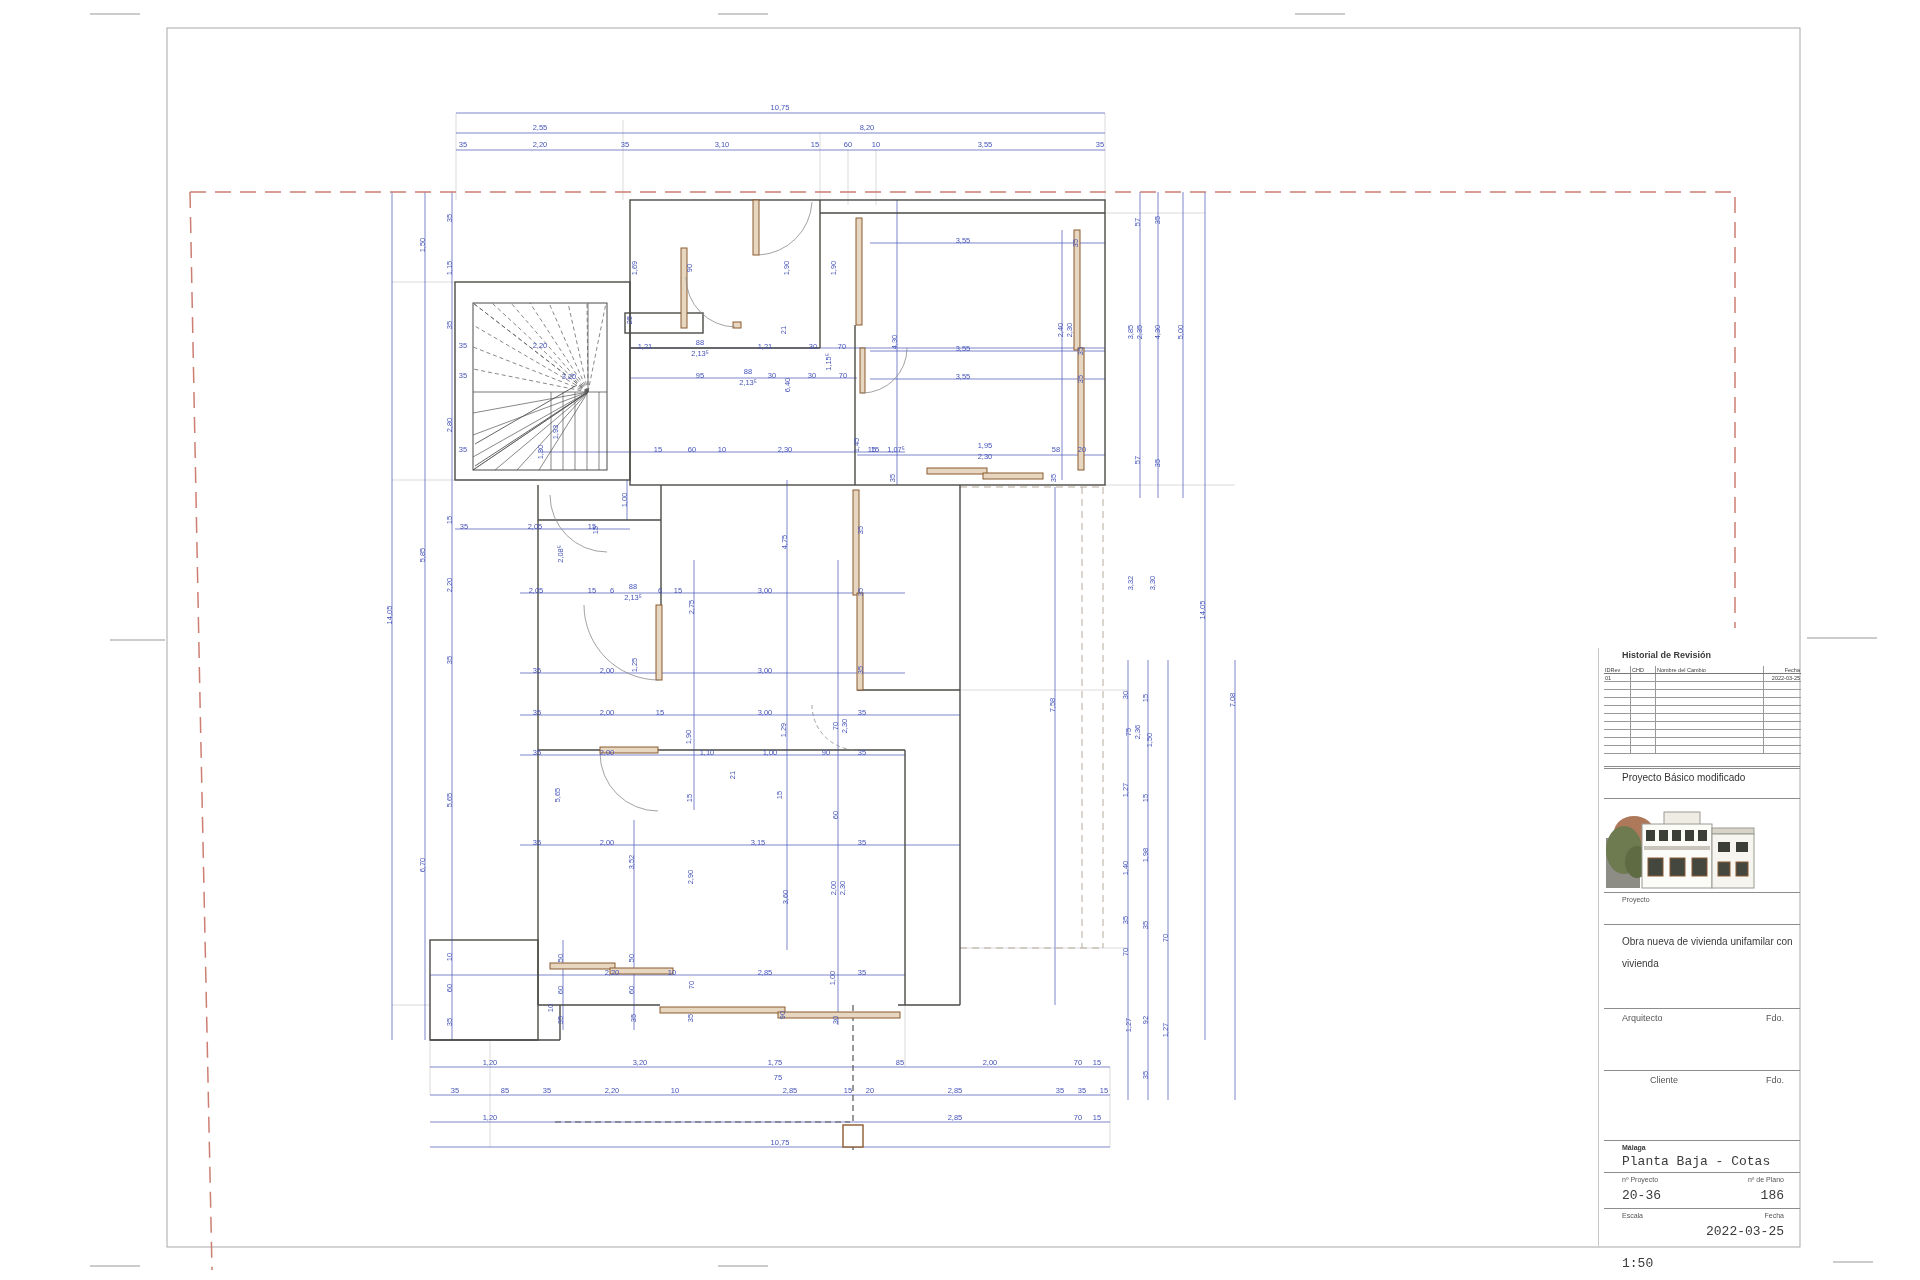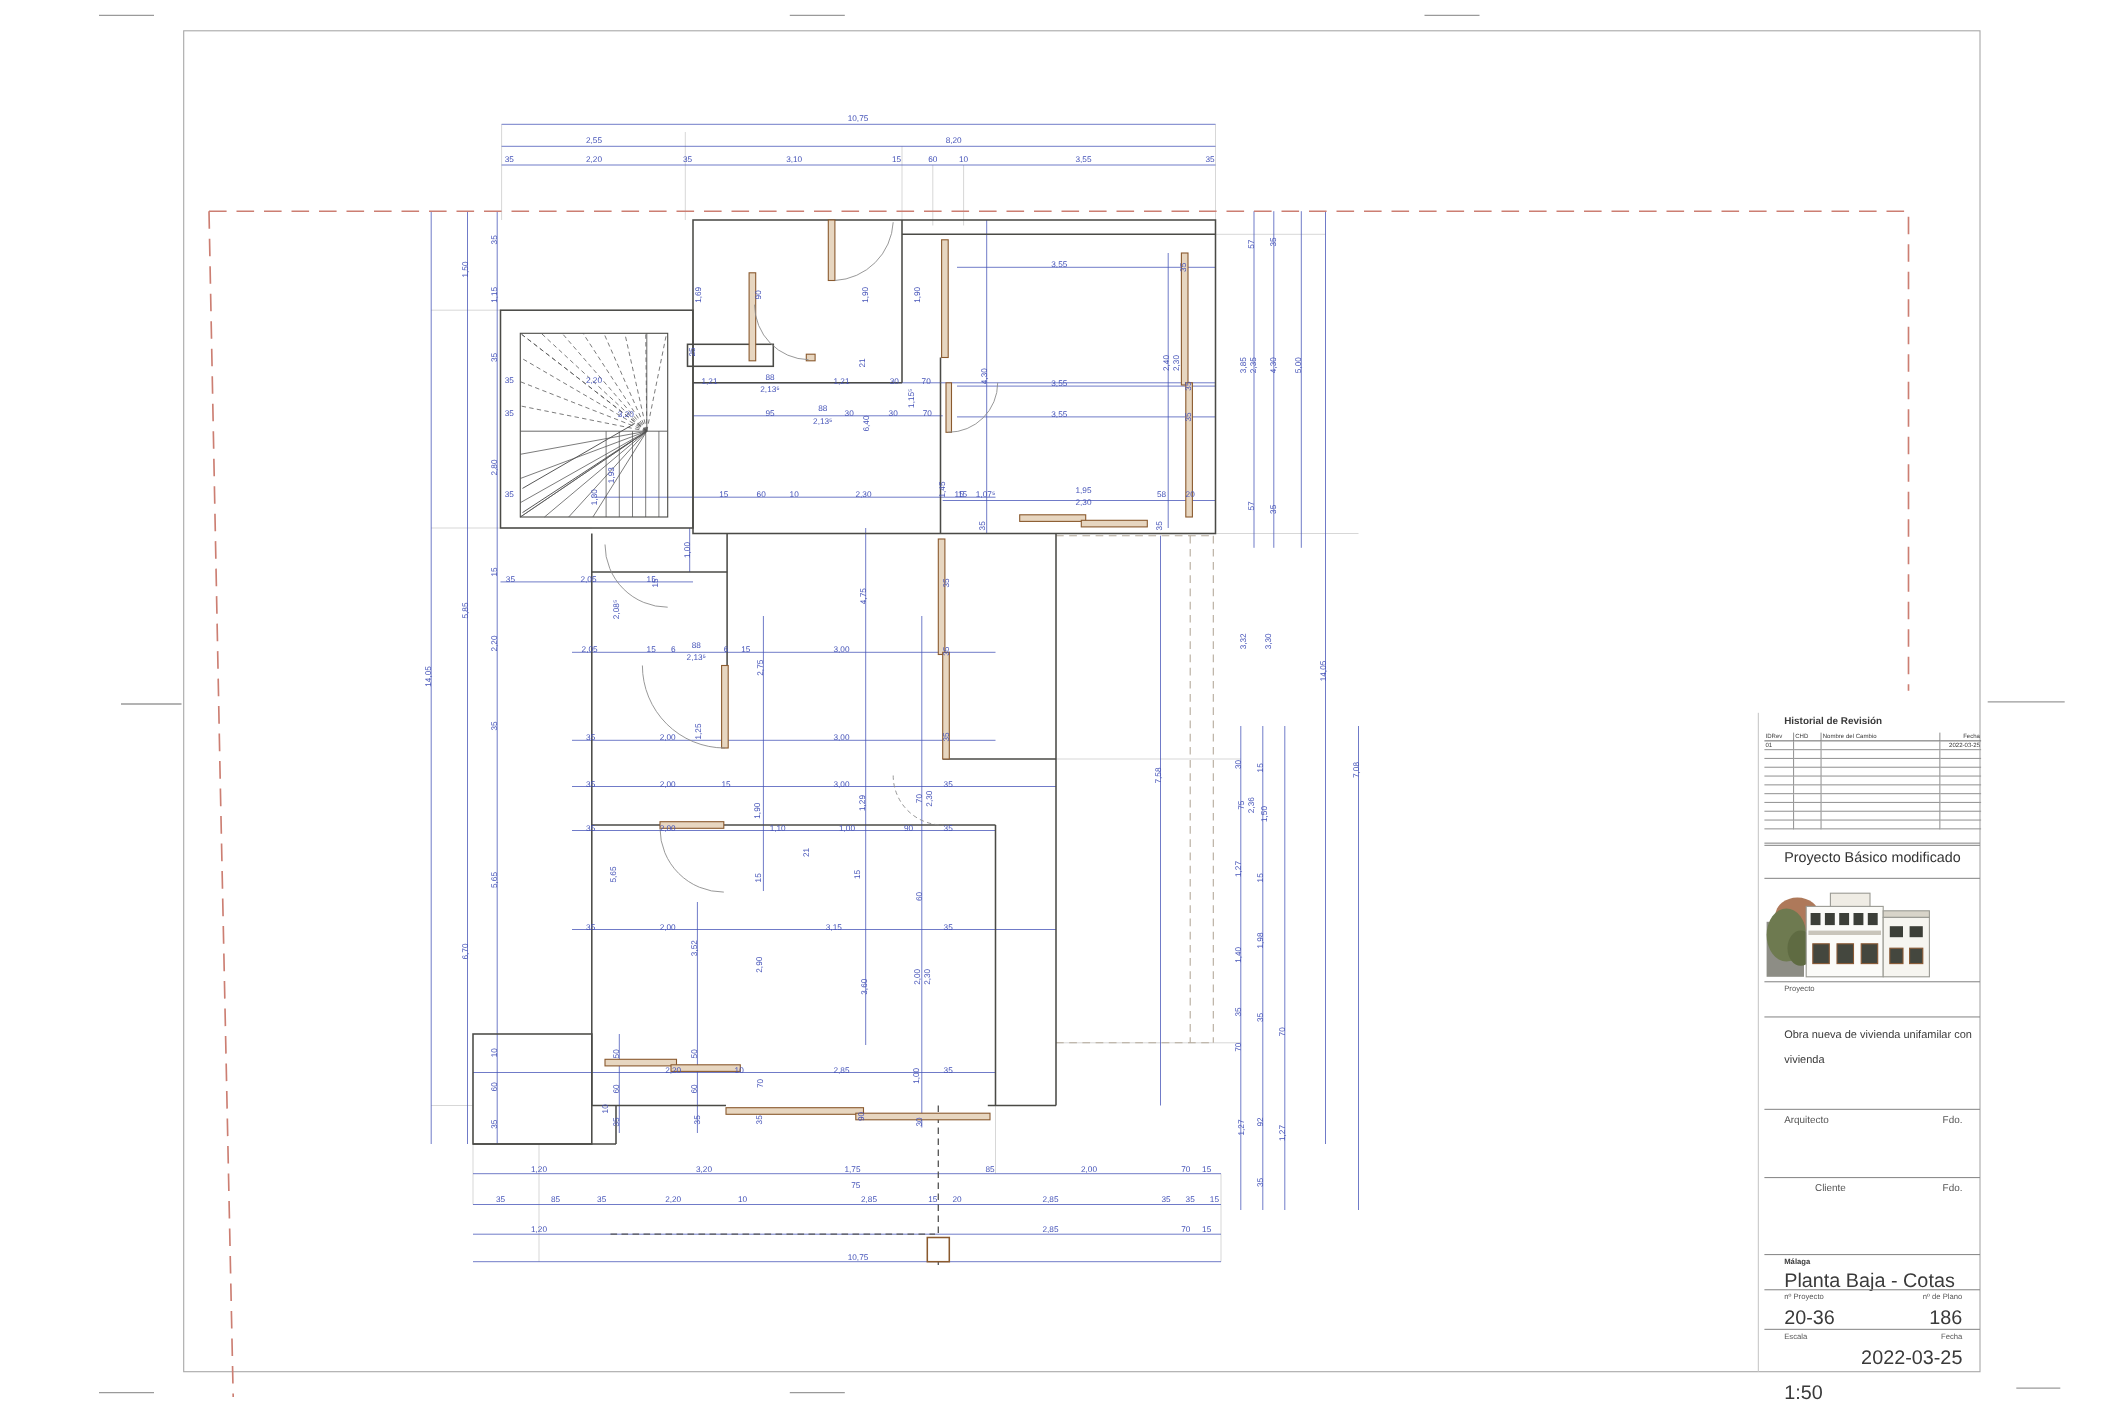--- a/index.html
+++ b/index.html
@@ -11,25 +11,25 @@
   .tb-abs{position:absolute;left:5px;right:3px;padding-left:18px;}
   .rule{position:absolute;left:5px;right:3px;border-top:1px solid #8d8d8d;height:0;}
   .rev-title{top:2px;font-size:9px;font-weight:bold;}
   .rev-table{position:absolute;left:5px;right:3px;top:18px;border-collapse:collapse;table-layout:fixed;width:197px;}
   .rev-table td,.rev-table th{border-bottom:1px solid #999;font-size:5.5px;font-weight:normal;text-align:left;padding:0 1px;height:7px;overflow:hidden;white-space:nowrap;}
   .rev-table th{border-bottom:1px solid #777;}
   .rev-table .c1{width:24px;border-right:1px solid #999;}
   .rev-table .c2{width:22px;border-right:1px solid #999;}
   .rev-table .c3{width:105px;border-right:1px solid #999;}
   .rev-table .c4{text-align:right;}
-  .doc-title{top:124px;font-size:13px;color:#333;}
+  .doc-title{top:124px;font-size:10px;color:#333;}
   .thumb{position:absolute;left:5px;top:158px;}
   .lbl{font-size:7px;color:#555;}
   .val{font-size:10px;margin-top:29px;}
-  .big{font-size:18px;}
+  .big{font-size:13px;font-family:Liberation Mono, monospace;}
   .right{position:absolute;right:19px;}
   .city{font-size:7px;font-weight:bold;}
 </style>
 </head>
 <body>
 
 <div class="page">
   <svg id="plan" class="plan-svg" width="1920" height="1280" viewBox="0 0 1920 1280">
       <rect x="167" y="28" width="1633" height="1219" fill="none" stroke="#a8a8a8" stroke-width="1"></rect>
       <line x1="90" y1="14" x2="140" y2="14" stroke="#9a9a9a" stroke-width="1.2"></line>

